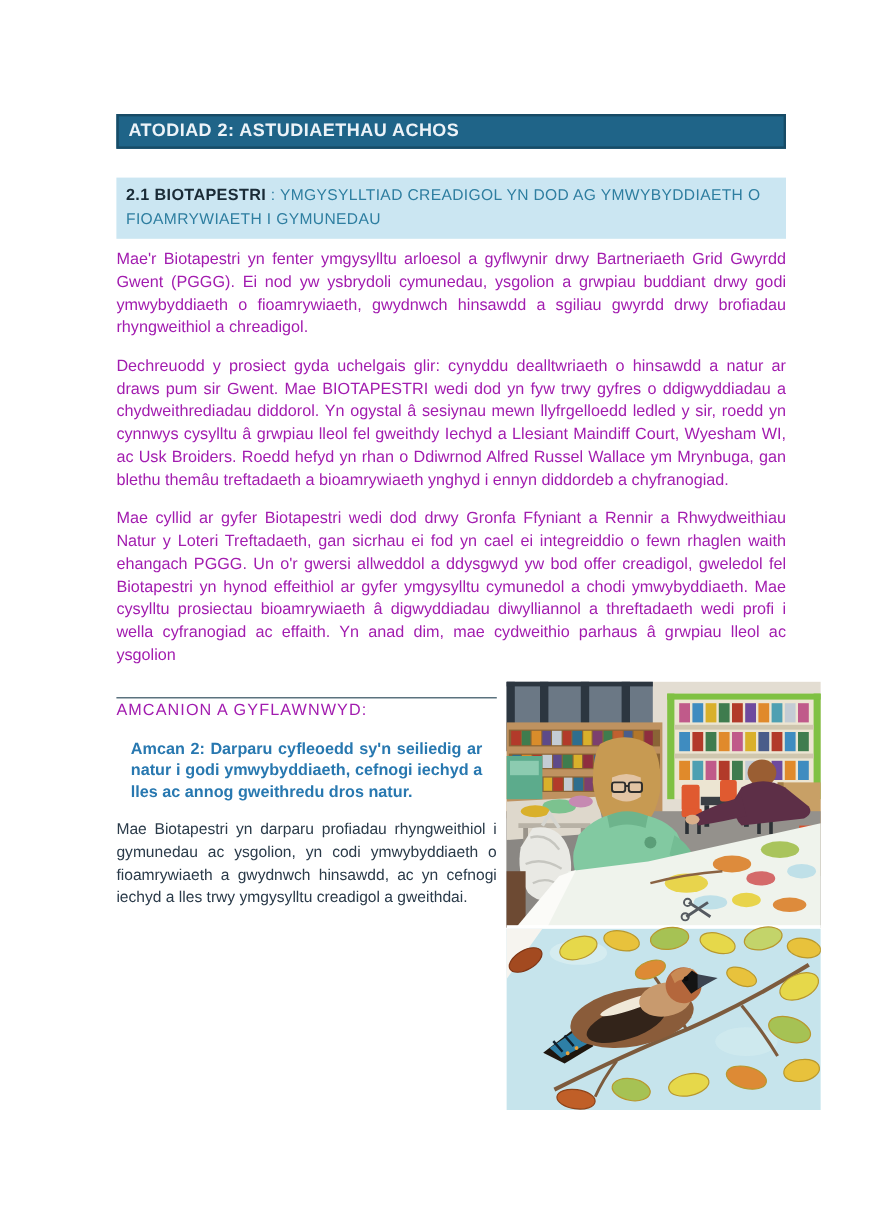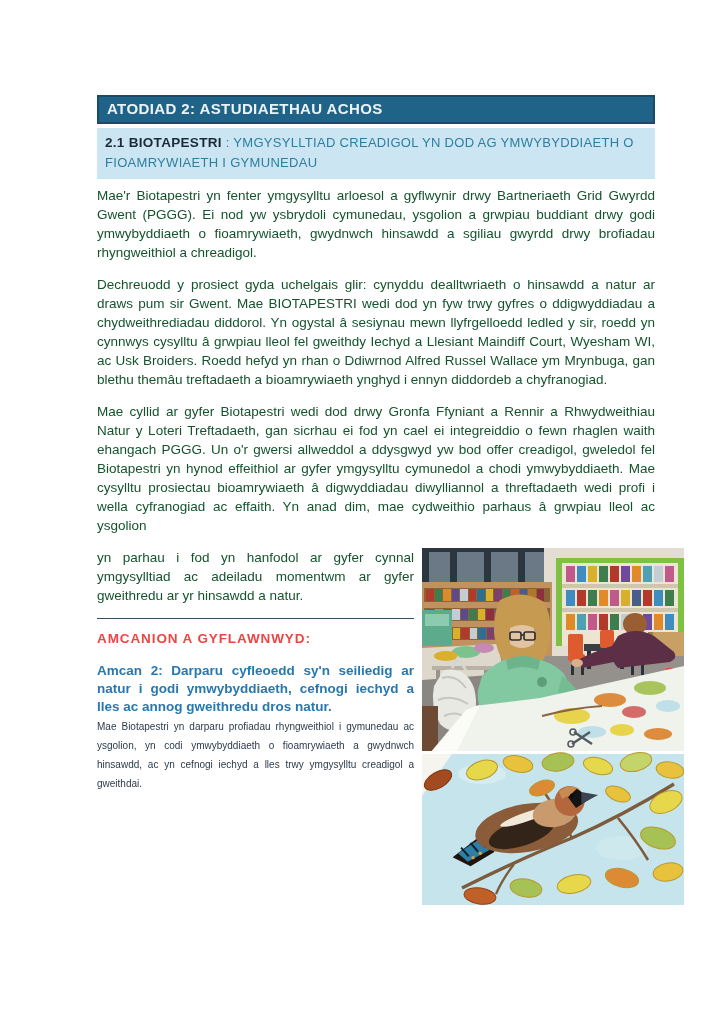--- a/index.html
+++ b/index.html
@@ -13,52 +13,52 @@
   }
   
   .header-bar {
     background: #1F6488; border: 2px solid #174B66;
     color: #ECF3F8; font-size: 15px; font-weight: bold;
     letter-spacing: 0.4px; padding: 3px 8px 4px 8px; line-height: 18px;
     box-sizing: border-box;
   }
   
   .subtitle-block {
-    background: #CBE6F2; margin-top: 4px; padding: 5px 8px 6px 8px;
+    background: #CBE6F2; margin-top: 24px; padding: 5px 8px 6px 8px;
     font-size: 13px; line-height: 20px; letter-spacing: 0.3px;
   }
   .subtitle-lead { color: #1A2B36; font-weight: bold; font-size: 13.5px; }
   .subtitle-sep, .subtitle-rest { color: #2E7EA0; }
   
   .para {
-    color: #14532d; font-size: 13.5px; line-height: 19px;
+    color: #a21caf; font-size: 13.5px; line-height: 19px;
     text-align: justify; margin: 13px 0 0 0;
   }
   .para.first { margin-top: 7px; }
   .para.flow-into-wrap { text-align-last: justify; }
   
   .wrap-row { display: flex; gap: 8px; margin-top: 13px; }
   .left-col { flex: 0 0 317px; width: 317px; }
   .photo-col { flex: 0 0 262px; width: 262px; margin-right: -29px; }
   .left-col .para { margin-top: 0; }
   .divider {
     border: none; border-top: 1.4px solid #33505F;
     margin: 13px 0 0 0; width: 100%;
   }
   .objectives-heading {
-    color: #ef4444; font-size: 13.5px; font-weight: bold;
-    letter-spacing: 0.9px; margin-top: 10px; line-height: 19px;
+    color: #a21caf; font-size: 13.5px; font-weight: normal;
+    letter-spacing: 0.9px; margin-top: 0; line-height: 19px;
   }
   .objective { margin-top: 14px; }
   .objective-title {
     color: #2878B0; font-size: 13.5px; font-weight: bold;
-    line-height: 18px; text-align: justify; margin: 0;
+    line-height: 18px; text-align: justify; margin: 12px;
   }
   .objective-body {
-    color: #2B3B4A; font-size: 10px; line-height: 19px;
+    color: #2B3B4A; font-size: 13px; line-height: 19px;
     text-align: justify; margin: 1px 0 0 0;
   }
   .objective + .objective { margin-top: 19px; }
   
   figure { margin: 0; padding: 0; }
   .photo-frame { width: 262px; height: 357px; display: block; }
 </style>
 </head>
 <body>
 
@@ -74,21 +74,20 @@
 
   <p class="para first">Mae'r Biotapestri yn fenter ymgysylltu arloesol a gyflwynir drwy Bartneriaeth Grid Gwyrdd Gwent (PGGG). Ei nod yw ysbrydoli cymunedau, ysgolion a grwpiau buddiant drwy godi ymwybyddiaeth o fioamrywiaeth, gwydnwch hinsawdd a sgiliau gwyrdd drwy brofiadau rhyngweithiol a chreadigol.</p>
 
   <p class="para">Dechreuodd y prosiect gyda uchelgais glir: cynyddu dealltwriaeth o hinsawdd a natur ar draws pum sir Gwent. Mae BIOTAPESTRI wedi dod yn fyw trwy gyfres o ddigwyddiadau a chydweithrediadau diddorol. Yn ogystal â sesiynau mewn llyfrgelloedd ledled y sir, roedd yn cynnwys cysylltu â grwpiau lleol fel gweithdy Iechyd a Llesiant Maindiff Court, Wyesham WI, ac Usk Broiders. Roedd hefyd yn rhan o Ddiwrnod Alfred Russel Wallace ym Mrynbuga, gan blethu themâu treftadaeth a bioamrywiaeth ynghyd i ennyn diddordeb a chyfranogiad.</p>
 
   <p class="para flow-into-wrap">Mae cyllid ar gyfer Biotapestri wedi dod drwy Gronfa Ffyniant a Rennir a Rhwydweithiau Natur y Loteri Treftadaeth, gan sicrhau ei fod yn cael ei integreiddio o fewn rhaglen waith ehangach PGGG. Un o'r gwersi allweddol a ddysgwyd yw bod offer creadigol, gweledol fel Biotapestri yn hynod effeithiol ar gyfer ymgysylltu cymunedol a chodi ymwybyddiaeth. Mae cysylltu prosiectau bioamrywiaeth â digwyddiadau diwylliannol a threftadaeth wedi profi i wella cyfranogiad ac effaith. Yn anad dim, mae cydweithio parhaus â grwpiau lleol ac ysgolion</p>
 
   <div class="wrap-row">
 
     <div class="left-col">
-      <p class="para">yn parhau i fod yn hanfodol ar gyfer cynnal ymgysylltiad ac adeiladu momentwm ar gyfer gweithredu ar yr hinsawdd a natur.</p>
 
       <hr class="divider">
 
       <div class="objectives-heading">AMCANION A GYFLAWNWYD:</div>
 
       <div class="objective">
         <p class="objective-title">Amcan 2: Darparu cyfleoedd sy'n seiliedig ar natur i godi ymwybyddiaeth, cefnogi iechyd a lles ac annog gweithredu dros natur.</p>
         <p class="objective-body">Mae Biotapestri yn darparu profiadau rhyngweithiol i gymunedau ac ysgolion, yn codi ymwybyddiaeth o fioamrywiaeth a gwydnwch hinsawdd, ac yn cefnogi iechyd a lles trwy ymgysylltu creadigol a gweithdai.</p>
       </div>
 

